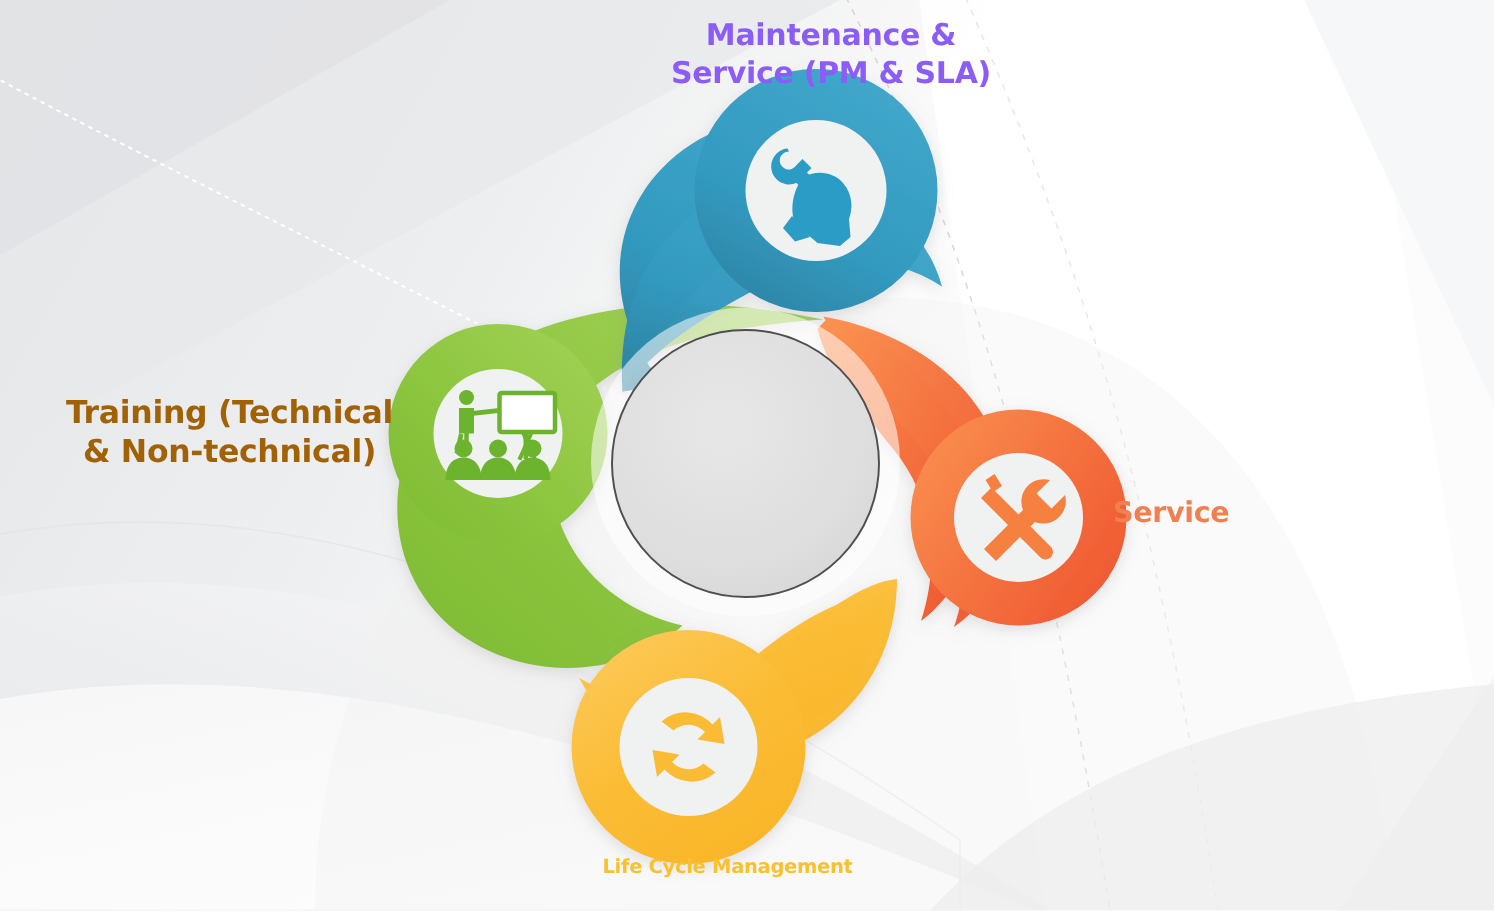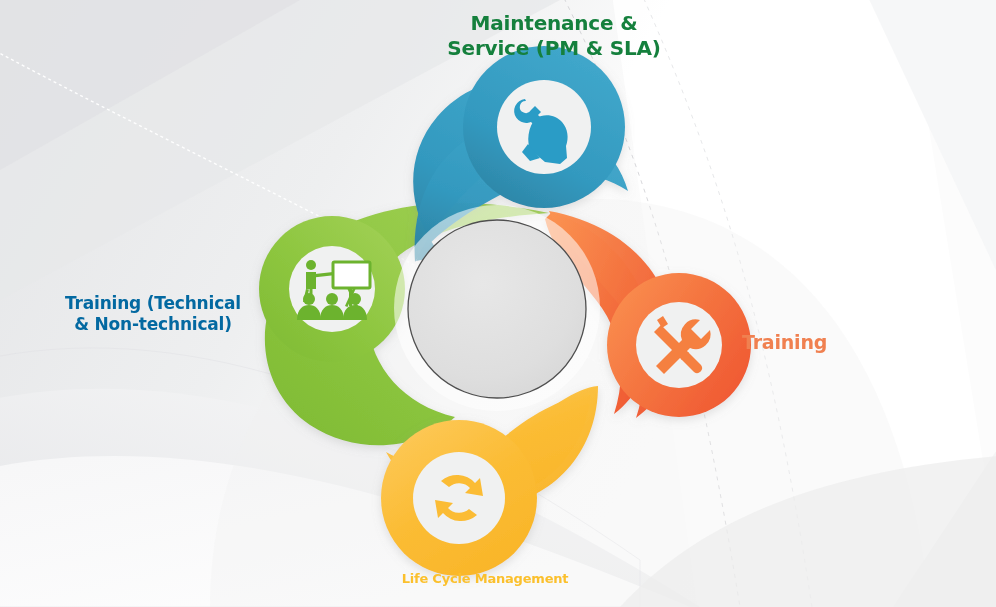--- a/index.html
+++ b/index.html
@@ -31,30 +31,29 @@
     line-height: 1.25;
     white-space: pre-line;
     letter-spacing: -0.2px;
   }
   #label-maintenance {
     left: 424px;
     top: 11px;
     width: 260px;
     text-align: center;
     font-size: 20px;
-    color: #15803d;
+    color: #8b5cf6;
   }
   #label-training {
     left: 28px;
     top: 262px;
     width: 250px;
     text-align: center;
-    font-size: 17px;
-    color: #0369a1;
-    margin-top: 31px;
+    font-size: 21px;
+    color: #a16207;
   }
   #label-repairs {
     left: 742px;
     top: 331px;
     width: 150px;
     text-align: left;
     font-size: 19px;
     color: #f08050;
   }
   #label-lifecycle {
@@ -277,20 +276,20 @@
       </g>
     </g>
 
     <circle cx="497" cy="308" r="103" fill="#ffffff" opacity="0.55"></circle>
     <circle cx="497" cy="309" r="89" fill="url(#centreGrad)" stroke="#4f4f4f" stroke-width="1.3"></circle>
   </svg>
 
   <div class="label" id="label-maintenance">Maintenance &amp;
 Service (PM &amp; SLA)</div>
 
-  <div class="label" id="label-repairs">Training</div>
+  <div class="label" id="label-repairs">Service</div>
 
   <div class="label" id="label-lifecycle">Life Cycle Management</div>
 
   <div class="label" id="label-training">Training (Technical
 &amp; Non-technical)</div>
 
 </div>
 
 </body></html>

